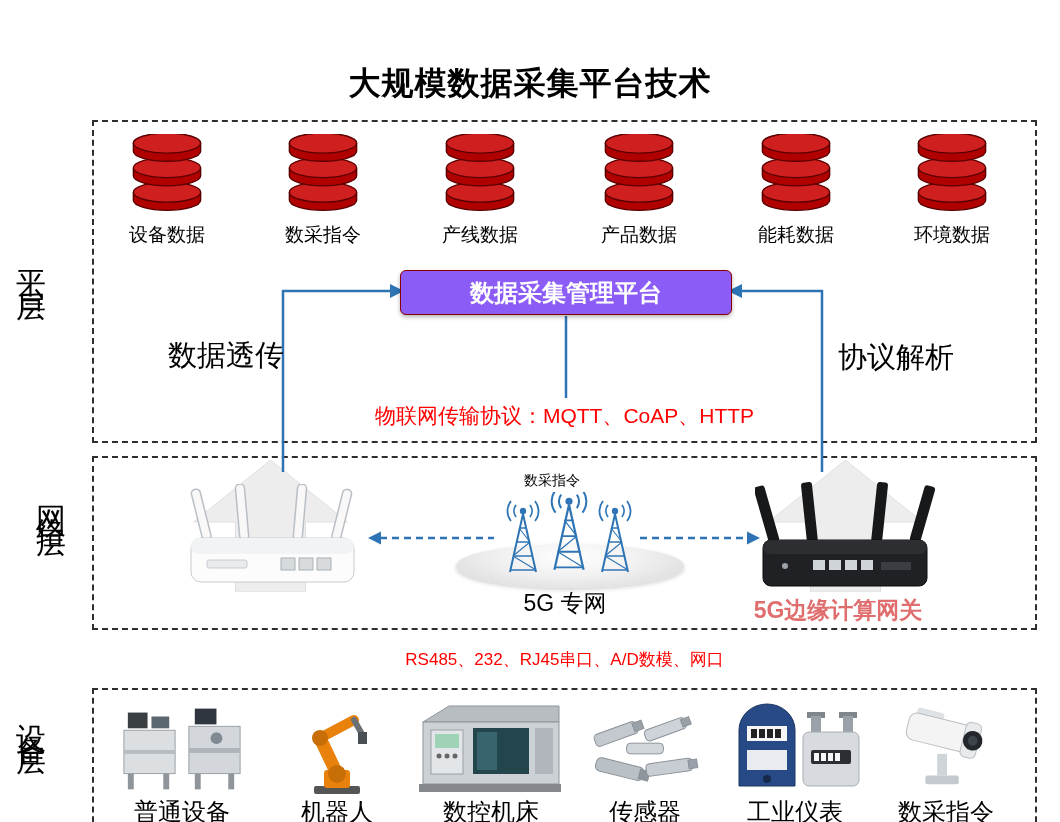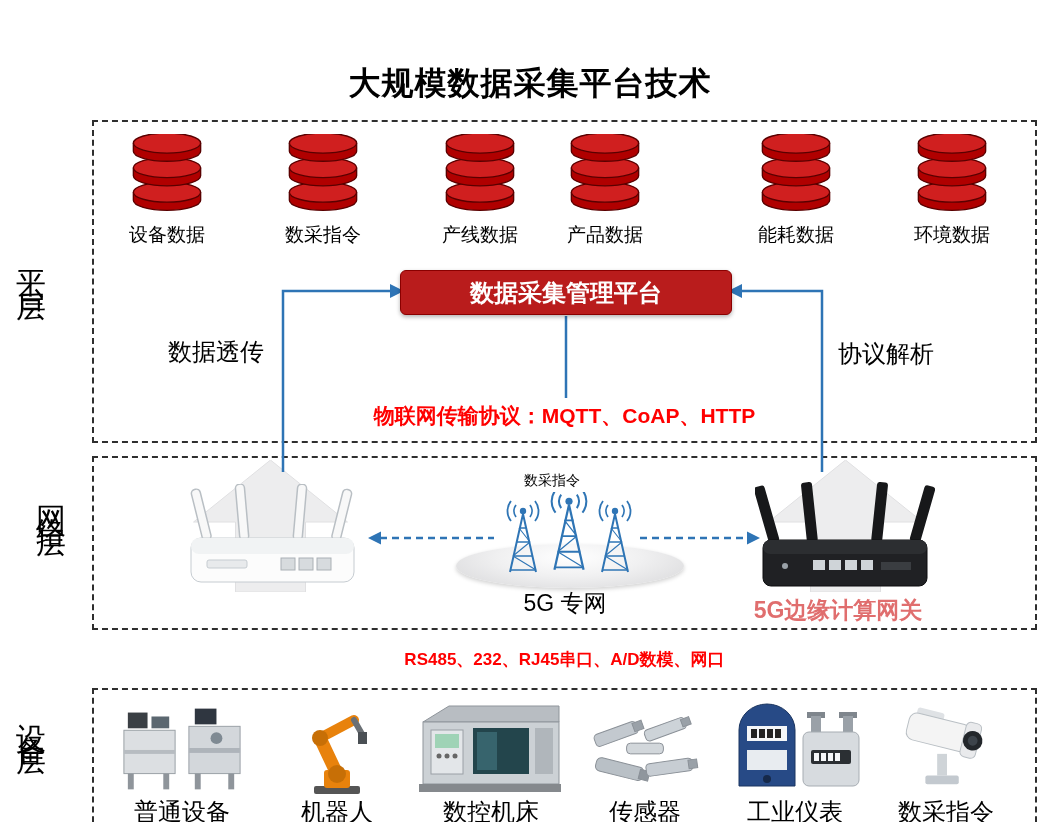--- a/index.html
+++ b/index.html
@@ -19,29 +19,29 @@
                  font-size:30px; color:#000; letter-spacing:12px; line-height:1; }
   .ll-platform { left:16px; top:198px; }
   .ll-network  { left:36px; top:434px; }
   .ll-device   { left:16px; top:652px; }
 
   .db-item { position:absolute; top:86px; width:120px; text-align:center; }
   .db-item .db-ic { width:82px; height:80px; display:inline-block; }
   .db-label { font-size:19px; color:#000; margin-top:4px; white-space:nowrap; }
 
   .mgmt-box { position:absolute; left:400px; top:222px; width:332px; height:45px;
-              background:#b91c1c; border:1px solid #8a0000; border-radius:6px;
+              background:#8b5cf6; border:1px solid #8a0000; border-radius:6px;
               color:#fff; font-size:24px; font-weight:bold; text-align:center; line-height:43px;
               box-shadow:0 2px 4px rgba(0,0,0,.3); z-index:3; }
 
-  .flow-note { position:absolute; font-size:24px; color:#000; white-space:nowrap; z-index:3; }
+  .flow-note { position:absolute; font-size:29px; color:#000; white-space:nowrap; z-index:3; }
   .fn-left  { left:168px; top:288px; }
   .fn-right { left:838px; top:290px; }
 
-  .red-note { position:absolute; left:92px; width:945px; text-align:center; font-weight:bold;
+  .red-note { position:absolute; left:92px; width:945px; text-align:center; font-weight:normal;
               color:#ff0000; white-space:nowrap; z-index:3; }
   .protocol-note  { top:354px; font-size:21px; }
   .interface-note { top:600px; font-size:17px; }
 
   .cmd-label  { position:absolute; left:472px; top:424px; width:160px; text-align:center;
                 font-size:14px; color:#000; z-index:4; }
   .core-label { position:absolute; left:485px; top:540px; width:160px; text-align:center;
                 font-size:23px; color:#000; z-index:4; }
 
   .gw-label { position:absolute; top:547px; width:230px; text-align:center;
@@ -126,21 +126,21 @@
         <use href="#db-disks"></use>
       </svg>
     <div class="db-label">数采指令</div>
   </div>
   <div class="db-item" style="left:420px">
     <svg class="db-ic" viewBox="0 0 90 88">
         <use href="#db-disks"></use>
       </svg>
     <div class="db-label">产线数据</div>
   </div>
-  <div class="db-item" style="left:545px">
+  <div class="db-item" style="left:579px">
     <svg class="db-ic" viewBox="0 0 90 88">
         <use href="#db-disks"></use>
       </svg>
     <div class="db-label">产品数据</div>
   </div>
   <div class="db-item" style="left:736px">
     <svg class="db-ic" viewBox="0 0 90 88">
         <use href="#db-disks"></use>
       </svg>
     <div class="db-label">能耗数据</div>

